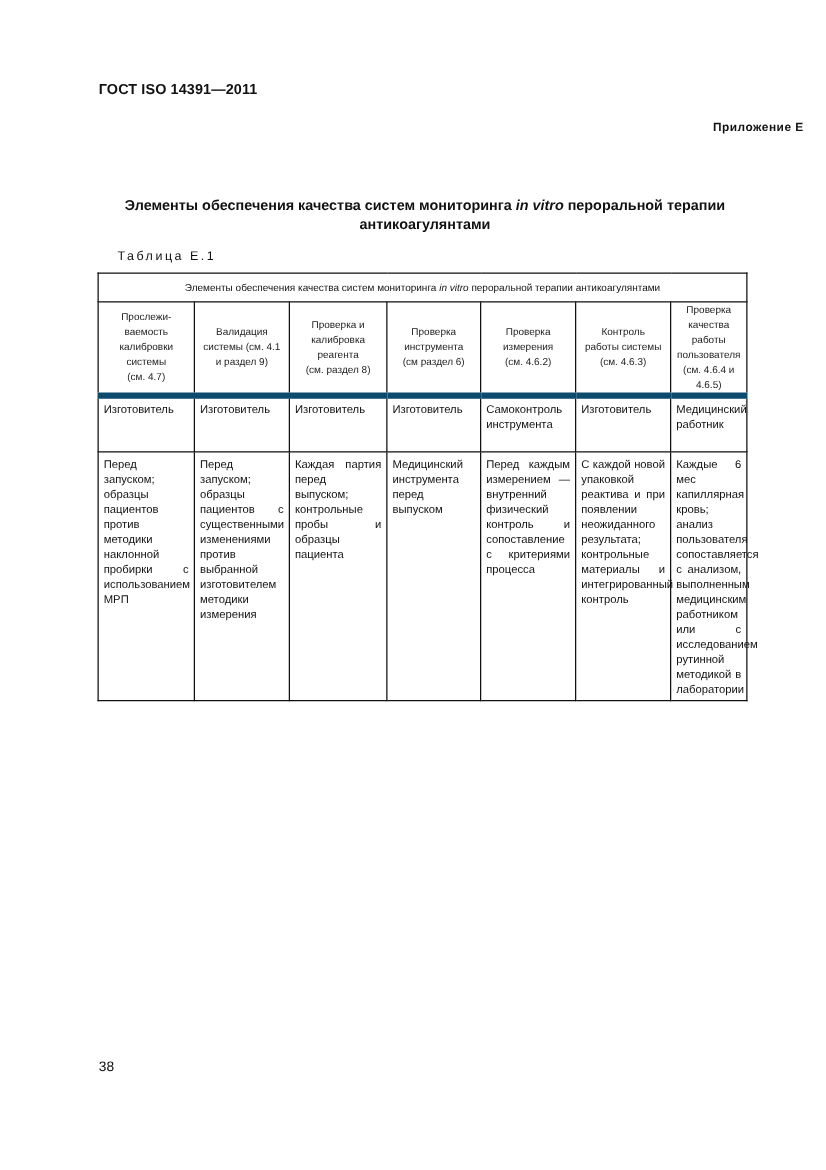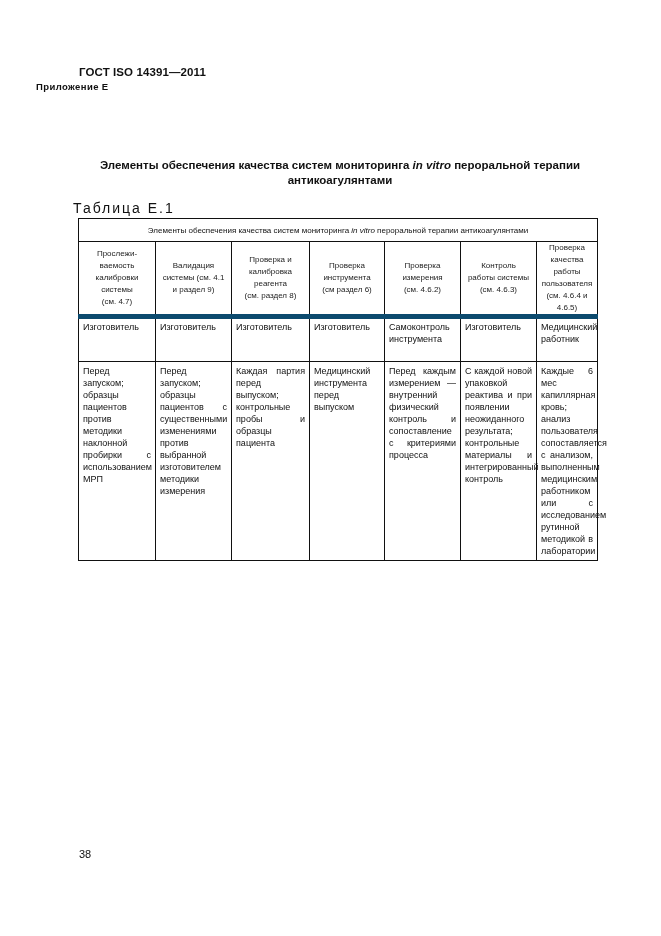--- a/index.html
+++ b/index.html
@@ -1,22 +1,22 @@
 <!DOCTYPE html>
 <html><head>
 <meta charset="utf-8">
 <style>
   html, body { margin:0; padding:0; background:#fff; }
   body { width:661px; height:936px; position:relative; font-family:"Liberation Sans", sans-serif; color:#111; overflow:hidden; }
   .gost { position:absolute; left:79px; top:66px; font-size:11.5px; font-weight:bold; letter-spacing:0.1px; }
-  .annex { position:absolute; left:0; width:643px; top:80px; text-align:left; font-size:9.5px; font-weight:bold; line-height:13px; letter-spacing:0.4px; }
+  .annex { position:absolute; left:0; width:643px; top:96px; text-align:right; font-size:9.5px; font-weight:bold; line-height:13px; letter-spacing:0.4px; }
   .annex div { padding-left:36px; }
   .title { position:absolute; left:90px; width:500px; top:158px; text-align:center; font-size:11.5px; font-weight:bold; line-height:15px; }
   .title i { font-style:italic; }
-  .tlabel { position:absolute; left:73px; top:200px; font-size:14px; letter-spacing:2px; }
+  .tlabel { position:absolute; left:94px; top:200px; font-size:10px; letter-spacing:2px; }
   table { position:absolute; left:78px; top:218px; width:519px; border-collapse:collapse; table-layout:fixed; font-size:9px; }
   td { border:1px solid #111; vertical-align:top; padding:0; }
   .caprow td { height:22px; text-align:center; vertical-align:middle; font-size:8px; border-top:1.5px solid #111; border-left:1.5px solid #111; border-right:1.5px solid #111; }
   .caprow i { font-style:italic; }
   .hdr td { height:66px; text-align:center; vertical-align:middle; font-size:8px; line-height:12px; color:#222; padding:0 1px; }
   .who td { border-top:5px solid #0c4a6e; height:38px; padding:2px 4px; font-size:9px; line-height:12px; }
   .desc td { height:178px; padding:3px 4px; font-size:9px; line-height:12px; text-align:justify; border-bottom:1.5px solid #111; }
   td.first { border-left:1.5px solid #111; }
   td.last { border-right:1.5px solid #111; }
   .pagenum { position:absolute; left:79px; top:848px; font-size:11px; }

